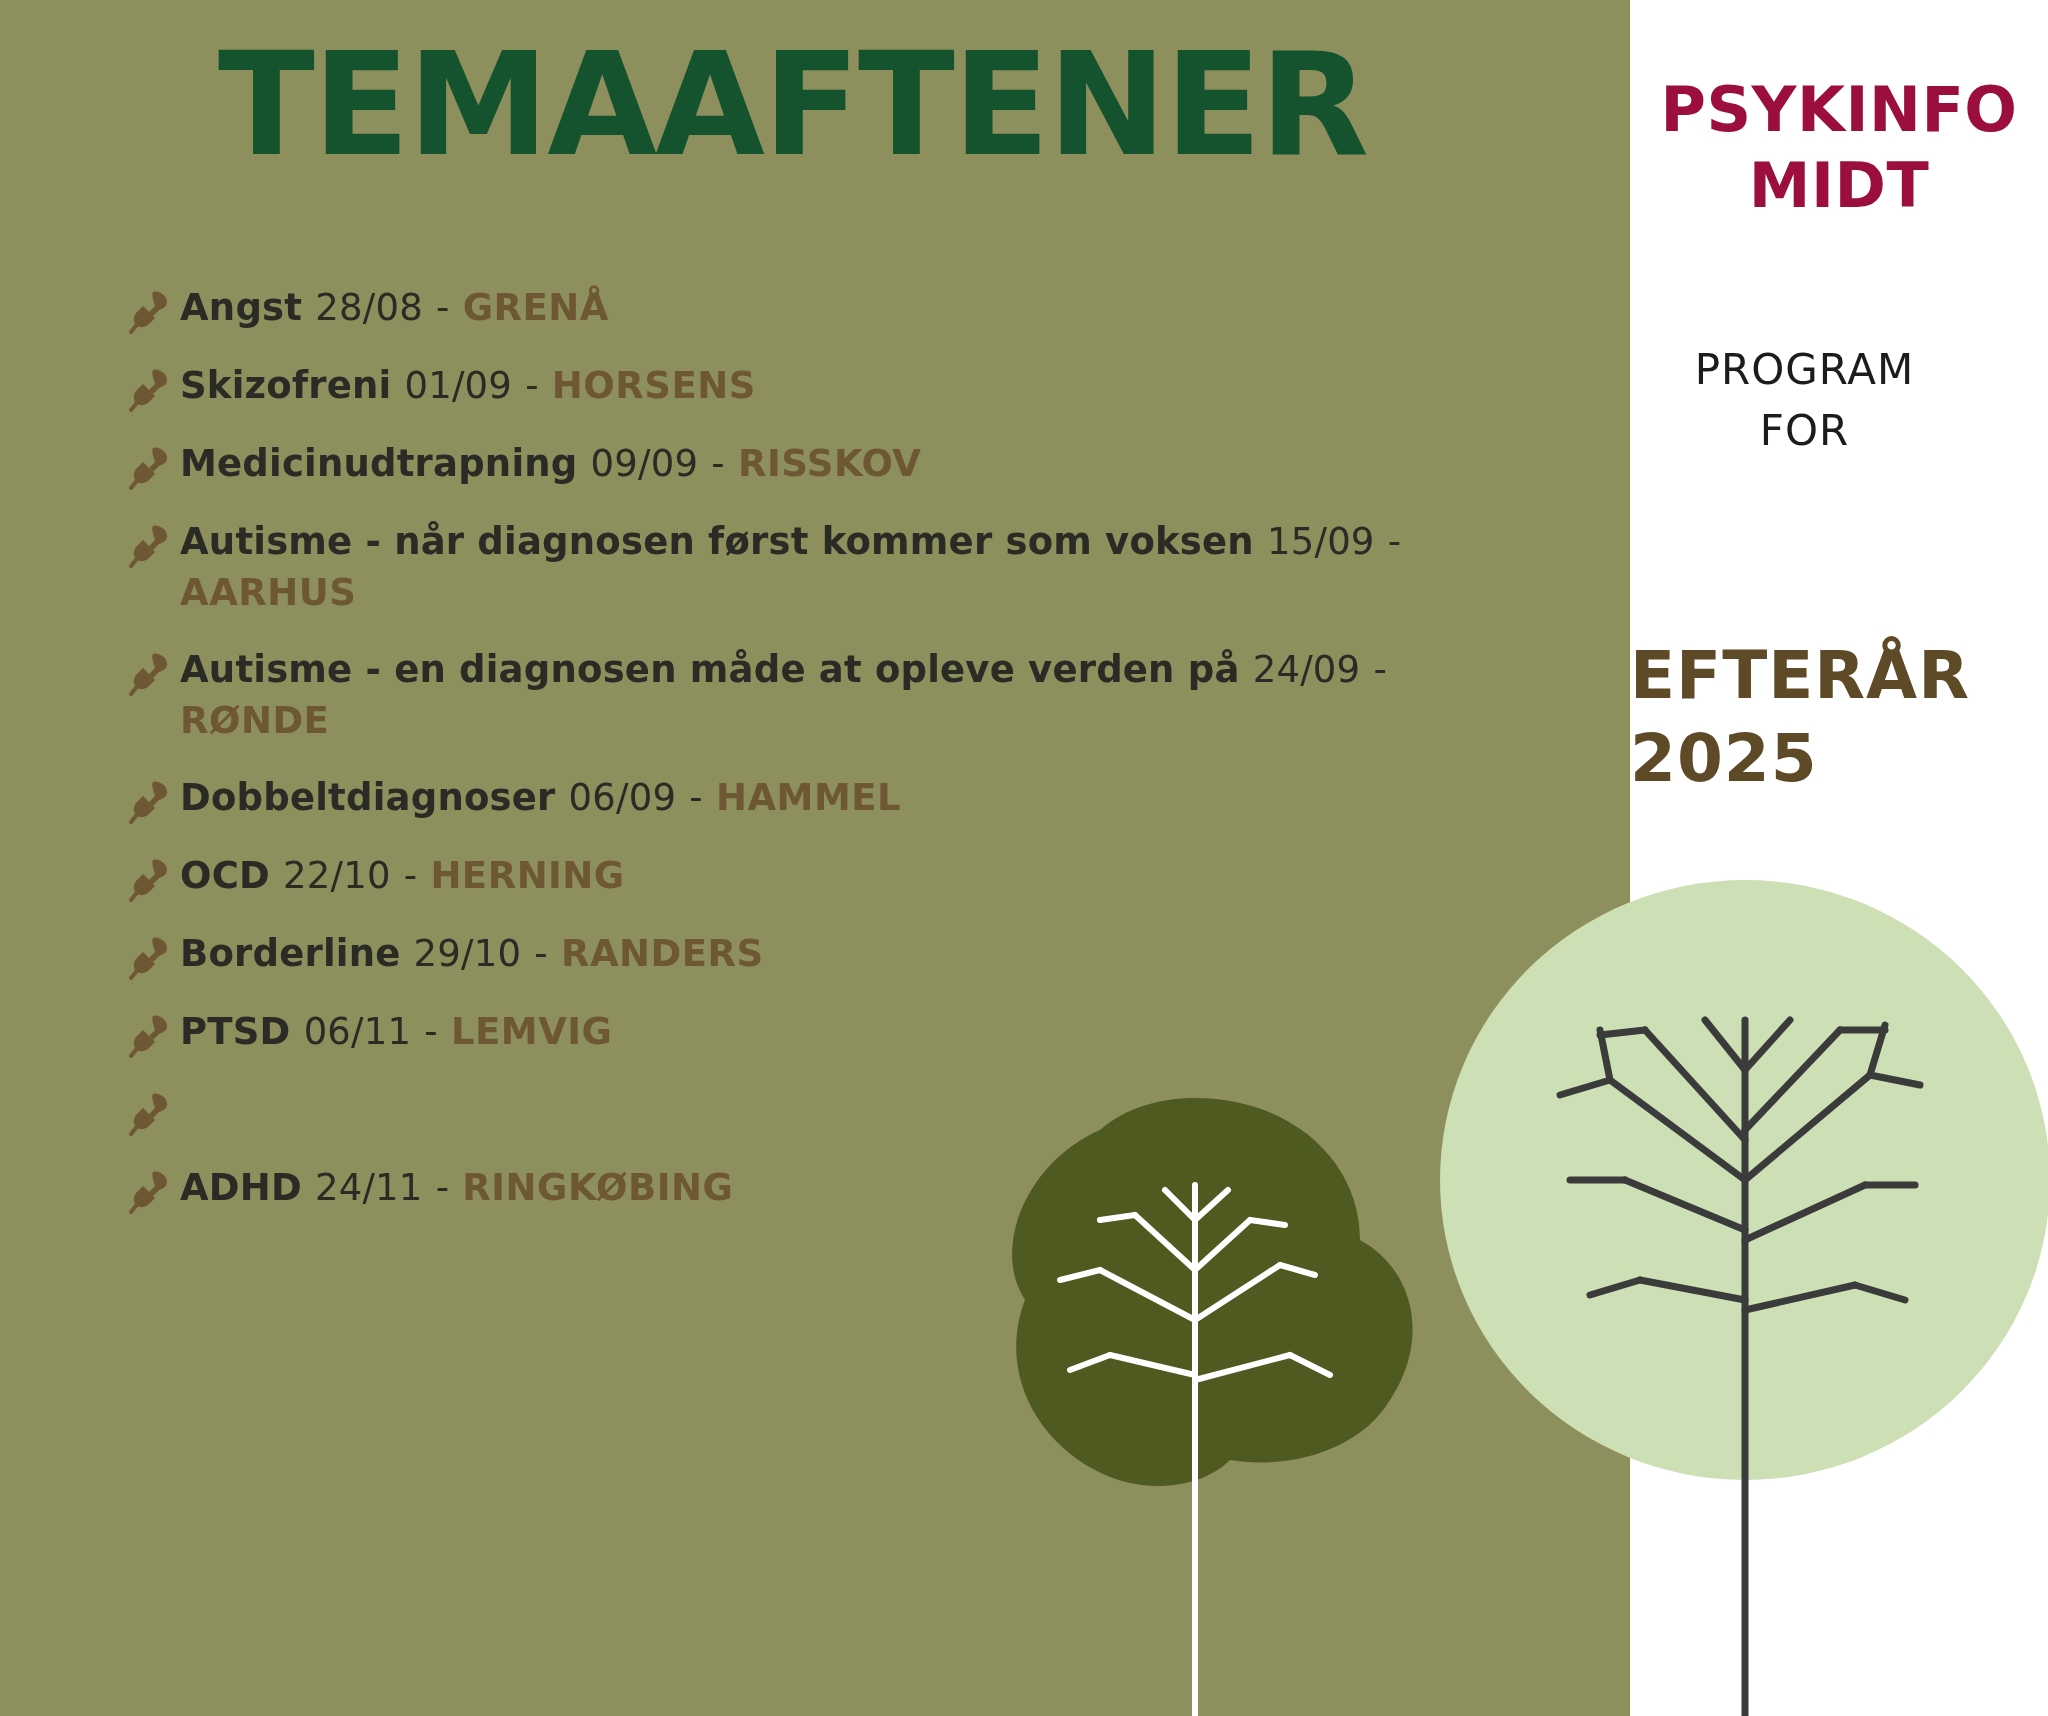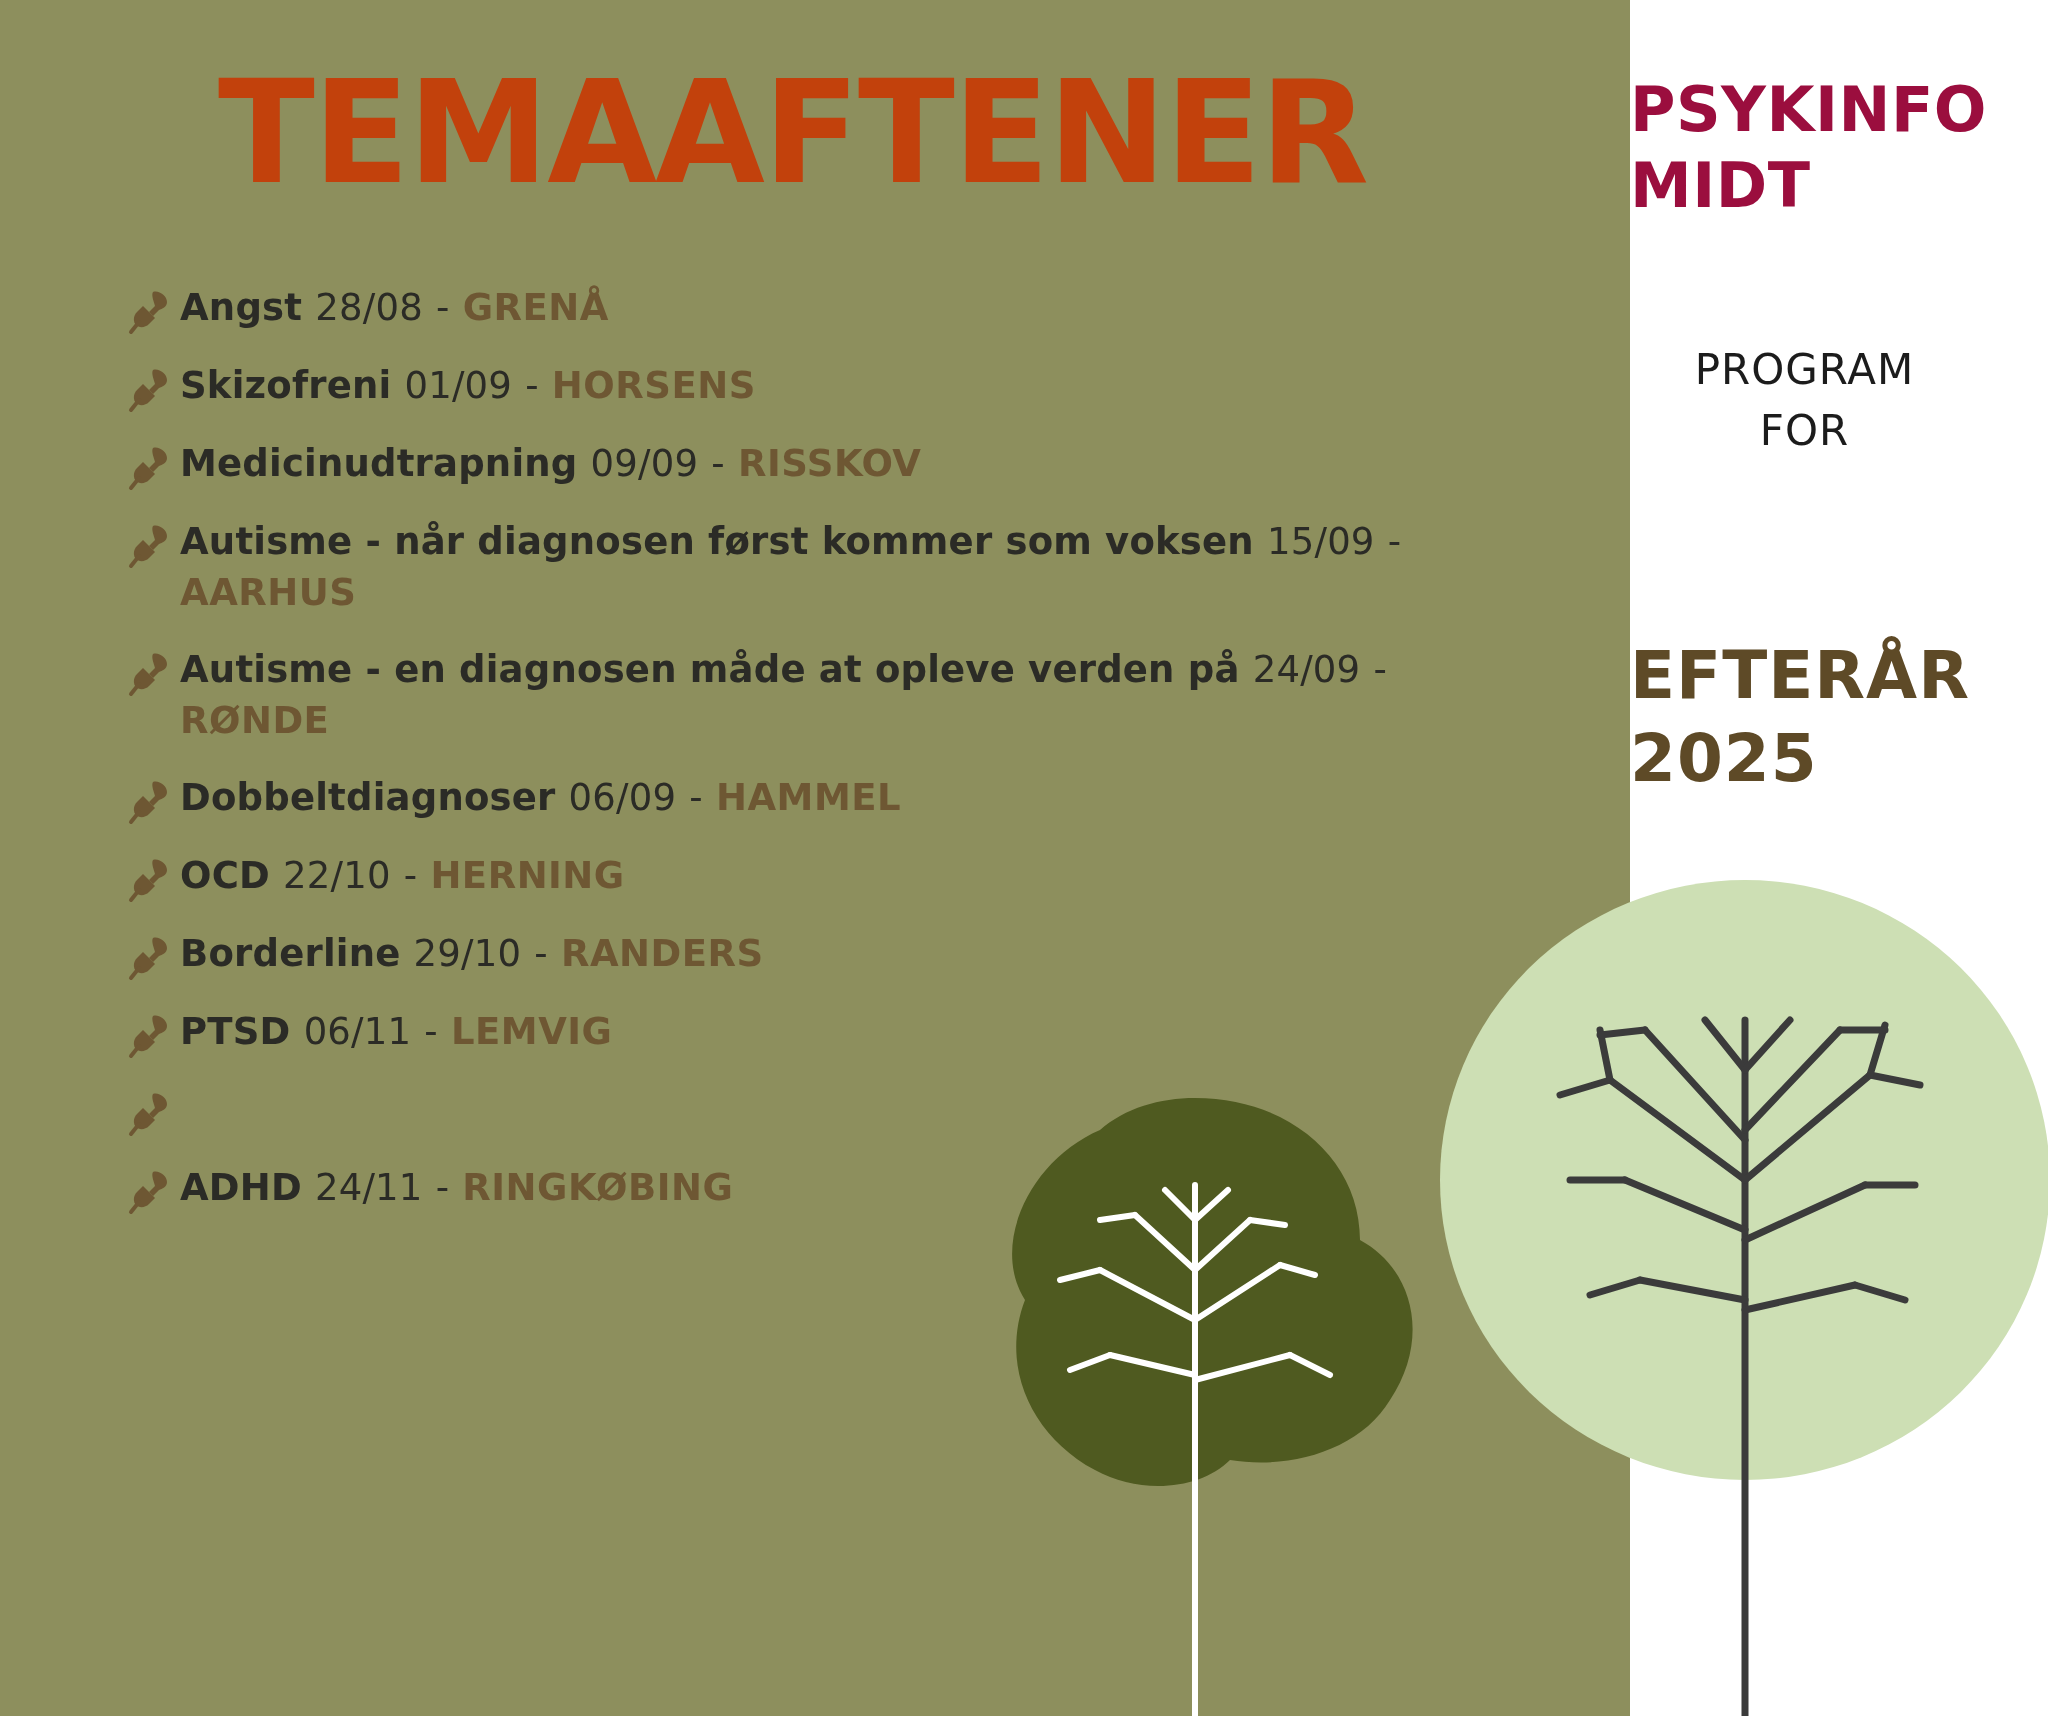--- a/index.html
+++ b/index.html
@@ -34,26 +34,26 @@
     position: absolute;
     left: 1630px;
     top: 0;
     width: 418px;
     height: 1716px;
     background: #ffffff;
   }
   .title {
     position: absolute;
     left: 218px;
-    top: 62px;
+    top: 34px;
     font-family: "DejaVu Sans", sans-serif;
     font-weight: bold;
     font-size: 142px;
     letter-spacing: -2px;
-    color: #c2410c;
+    color: #14532d;
     line-height: 1;
     white-space: nowrap;
   }
   .event-list {
     position: absolute;
     left: 120px;
     top: 280px;
     width: 1420px;
   }
   .event {
@@ -95,21 +95,21 @@
     font-weight: bold;
     color: #6e5733;
     letter-spacing: 0.5px;
   }
   
   .brand {
     position: absolute;
     left: 1630px;
     top: 72px;
     width: 418px;
-    text-align: left;
+    text-align: center;
     font-weight: bold;
     font-size: 62px;
     line-height: 1.22;
     color: #9b0e3e;
     letter-spacing: 0.5px;
   }
   .program-for {
     position: absolute;
     left: 1630px;
     top: 340px;

